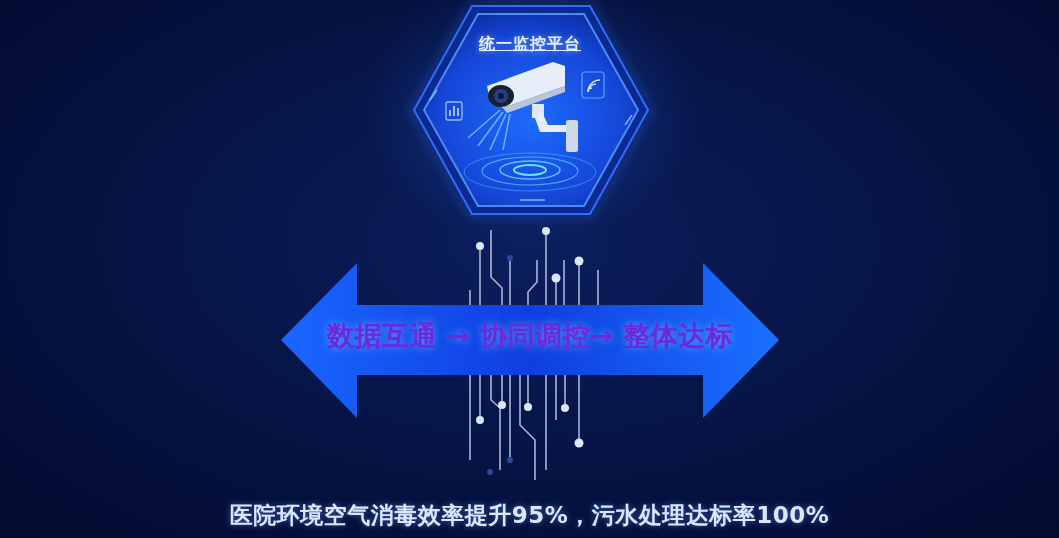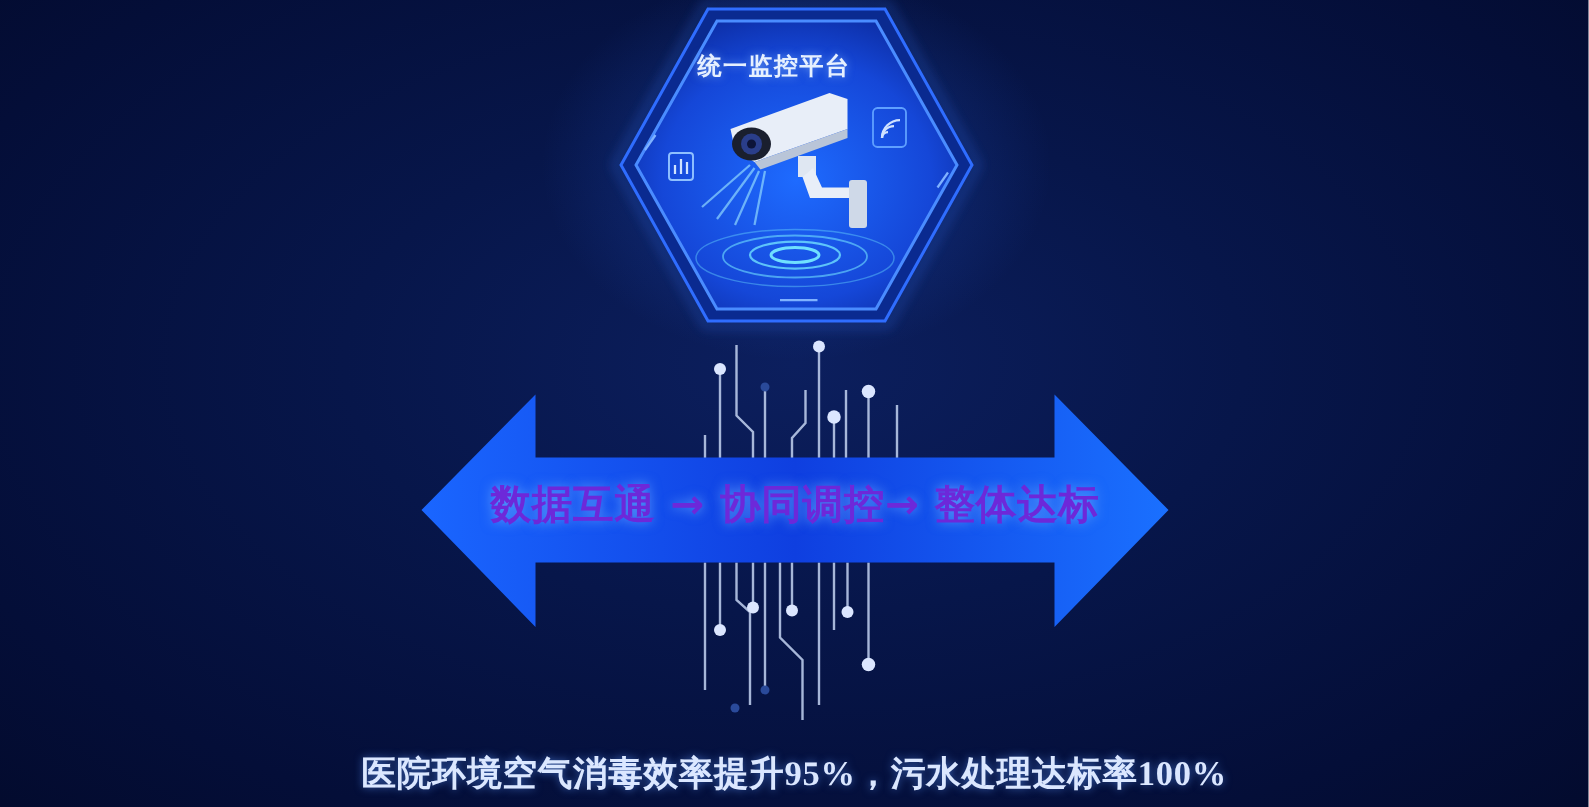--- a/index.html
+++ b/index.html
@@ -1,25 +1,25 @@
 <!DOCTYPE html>
 <html><head>
 <meta charset="utf-8">
 <style>
   html,body{margin:0;padding:0;}
   body{width:1059px;height:538px;overflow:hidden;position:relative;
     background:radial-gradient(ellipse at 50% 45%, #0c1f5e 0%, #07164a 40%, #040e38 80%, #030b2e 100%);
     font-family:"DejaVu Sans","Liberation Sans",sans-serif;}
   .layer{position:absolute;left:0;top:0;width:1059px;height:538px;}
-  .hex-title{position:absolute;left:436px;top:34px;width:160px;text-align:center;color:#e6f0ff;
-    font-size:16px;font-weight:bold;letter-spacing:1px;text-shadow:0 0 6px rgba(150,200,255,.6);}
+  .hex-title{position:absolute;left:450px;top:34px;width:160px;text-align:center;color:#e6f0ff;
+    font-size:16px;font-weight:bold;letter-spacing:1px;text-shadow:0 0 6px rgba(150,200,255,.6);text-decoration:underline;}
   .arrow-text{position:absolute;left:300px;top:318px;width:460px;text-align:center;color:#6d28d9;
     font-size:27px;font-weight:bold;letter-spacing:0.5px;text-shadow:0 0 8px rgba(120,180,255,.7);white-space:nowrap;}
   .caption{position:absolute;left:0;top:500px;width:1059px;text-align:center;color:#dbe7ff;
-    font-size:23px;font-weight:bold;letter-spacing:0.5px;text-shadow:0 0 6px rgba(90,150,255,.6);white-space:nowrap;font-family:Liberation Serif, serif;}
+    font-size:23px;font-weight:bold;letter-spacing:0.5px;text-shadow:0 0 6px rgba(90,150,255,.6);white-space:nowrap;}
 </style>
 </head>
 <body>
 
 <svg class="layer" viewBox="0 0 1059 538" width="1059" height="538">
   <defs>
     <linearGradient id="arrowGrad" x1="0" y1="0" x2="1" y2="0">
       <stop offset="0" stop-color="#1a66ff"></stop>
       <stop offset="0.5" stop-color="#0f3fe0"></stop>
       <stop offset="1" stop-color="#1a70ff"></stop>

